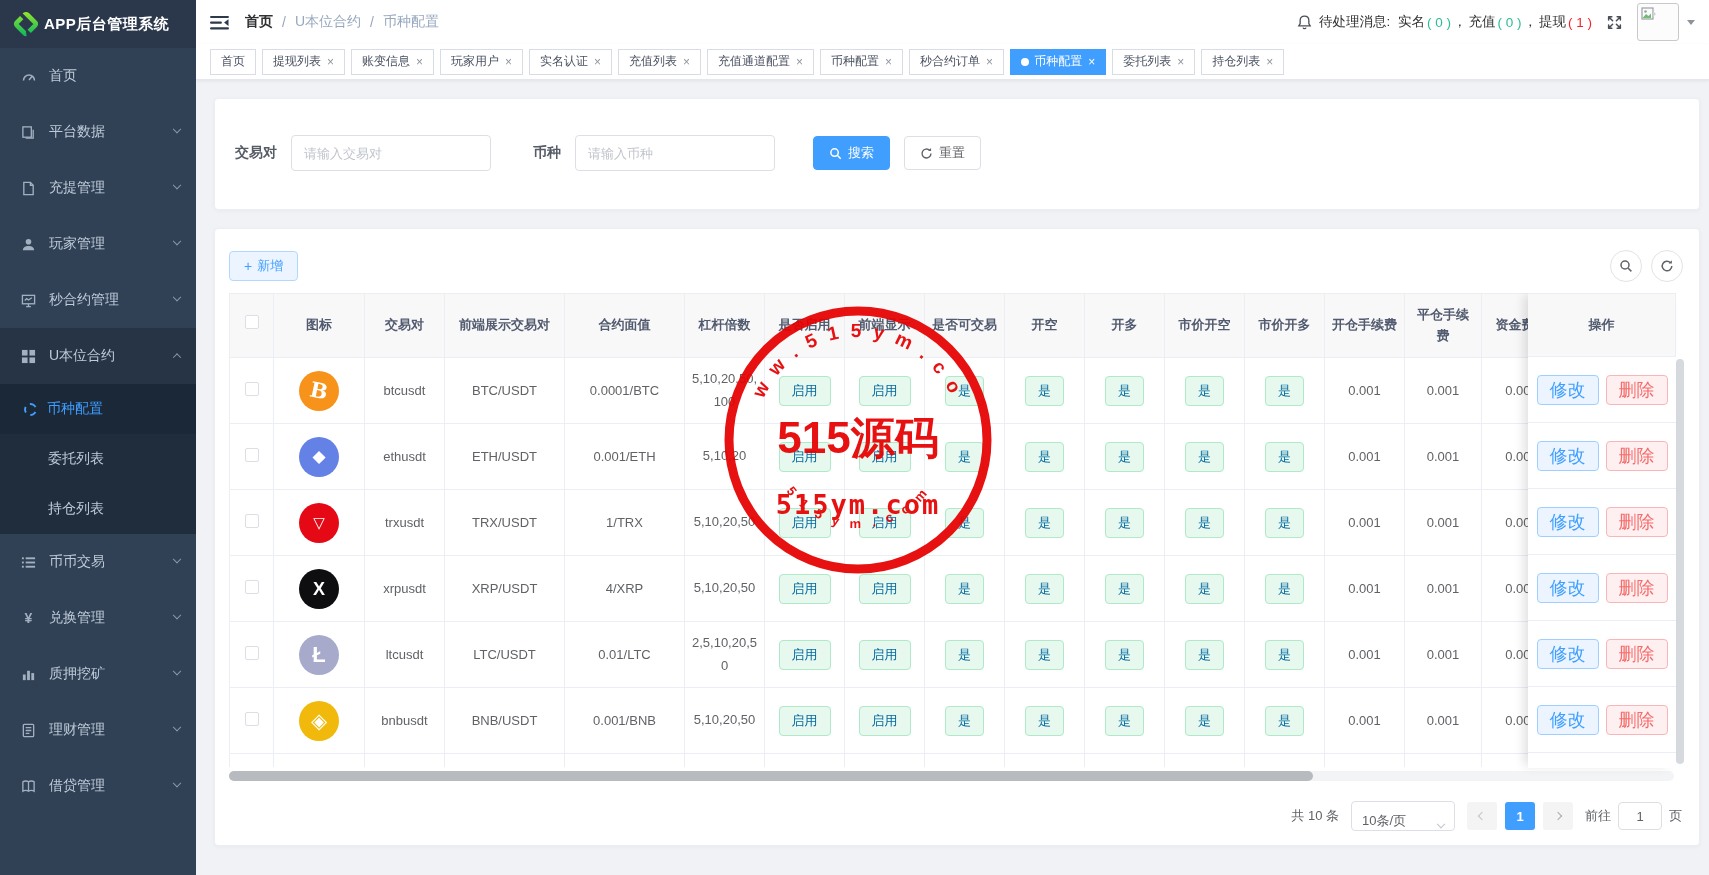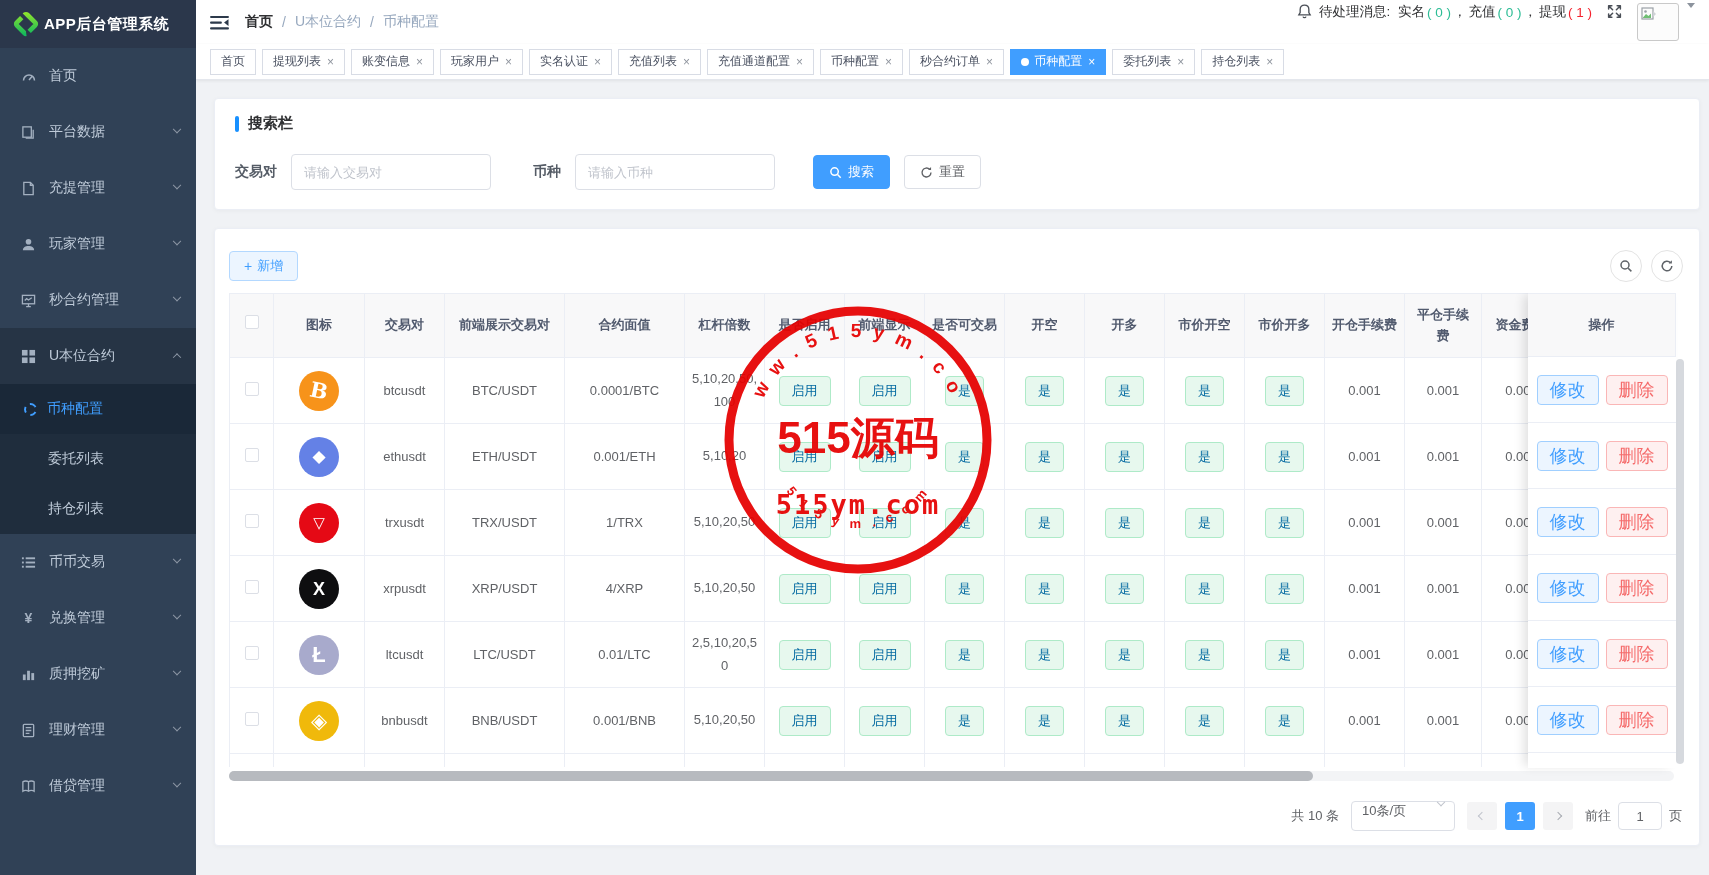--- a/index.html
+++ b/index.html
@@ -22,21 +22,21 @@
 .dash-circle { width:13px; height:13px; border:2.5px dashed #409eff; border-radius:50%; margin-right:10px; margin-left:-24px; }
 
 
 .main { position:absolute; left:196px; top:0; right:0; bottom:0; }
 .navbar { height:44px; background:#fff; display:flex; align-items:center; padding:0 14px; }
 .hamburger { display:flex; align-items:center; cursor:pointer; margin-right:16px; }
 .breadcrumb { font-size:14px; display:flex; align-items:center; }
 .crumb-first { color:#303133; font-weight:600; }
 .crumb-sep { color:#97a8be; margin:0 9px; font-weight:400; }
 .crumb-muted { color:#97a8be; }
-.nav-right { margin-left:auto; display:flex; align-items:flex-start; gap:6px; font-size:13.5px; }
+.nav-right { margin-left:auto; display:flex; align-items:center; gap:6px; font-size:13.5px; }
 .notice { display:flex; align-items:center; gap:2px; color:#303133; }
 .cnt-ok { color:#2dbd96; }
 .cnt-bad { color:#f5222d; }
 .fullscreen-btn { margin:0 8px; display:flex; cursor:pointer; }
 .avatar-box { width:42px; height:38px; border:1px solid #c9c9c9; border-radius:3px; background:#fcfcfc; display:flex; align-items:flex-start; padding:3px; cursor:pointer; }
 .caret { width:0; height:0; border-left:4.5px solid transparent; border-right:4.5px solid transparent; border-top:5.5px solid #8c939d; margin-left:2px; }
 
 .tabsbar { height:36px; background:#fff; border-bottom:1px solid #e4e7ed; box-shadow:0 1px 3px rgba(0,0,0,.07); display:flex; align-items:center; padding:0 14px; gap:6px; position:relative; z-index:2; }
 .tag { height:26px; border:1px solid #d8dce5; background:#fff; color:#495060; font-size:12px; padding:0 10px; display:inline-flex; align-items:center; gap:6px; cursor:pointer; white-space:nowrap; }
 .tag .x { color:#8f959e; font-size:12px; line-height:1; }
@@ -92,21 +92,21 @@
 .mini { height:30px; padding:0 12px; border-radius:4px; font-size:18px; display:inline-flex; align-items:center; cursor:pointer;font-family:Liberation Mono, monospace; }
 .mini-edit { background:#ecf5ff; border:1px solid #a0cfff; color:#409eff; }
 .mini-del { background:#fef0f0; border:1px solid #fab6b6; color:#f56c6c; }
 
 .vscroll { position:absolute; right:0; top:64px; width:8px; height:411px; }
 .vthumb { position:absolute; top:2px; width:8px; height:405px; border-radius:4px; background:#d6d9de; }
 .hscroll { position:absolute; left:0; right:10px; top:478px; height:10px; background:#f3f4f6; border-radius:5px; }
 .hthumb { width:75%; height:10px; border-radius:5px; background:#b7babf; }
 
 .pagination { position:absolute; right:17px; top:572px; display:flex; align-items:center; gap:12px; font-size:13px; color:#606266; }
-.pg-select { width:104px; height:30px; border:1px solid #dcdfe6; border-radius:4px; display:flex; align-items:flex-start; justify-content:space-between; padding:0 10px; color:#606266; cursor:pointer;gap:7px; }
+.pg-select { width:104px; height:30px; border:1px solid #dcdfe6; border-radius:4px; display:flex; align-items:flex-end; justify-content:space-between; padding:0 10px; color:#606266; cursor:pointer;gap:7px; }
 .pg-select .chev { border-color:#c0c4cc; }
 .pg-btns { display:flex; align-items:center; gap:8px; }
 .pg-btn { min-width:30px; height:28px; background:#f4f4f5; border-radius:3px; display:flex; align-items:center; justify-content:center; cursor:pointer; }
 .pg-btn .chev { margin:0; }
 .chev-left { transform:rotate(135deg); border-color:#c0c4cc; }
 .chev-right { transform:rotate(-45deg); border-color:#a8abb2; }
 .pg-btn.active { background:#409eff; color:#fff; font-weight:bold; }
 .pg-goto { display:flex; align-items:center; gap:7px; }
 .pg-input { width:44px; height:28px; border:1px solid #dcdfe6; border-radius:4px; text-align:center; font-size:13px; color:#606266; outline:none; }
 
@@ -356,24 +356,20 @@
       </span>
     <span class="tag">
         <span>持仓列表</span>
         <span class="x"></span>
       </span>
   </div>
 
   <div class="content">
 
     <div class="card search-card">
-      <div class="sc-title">
-        <span class="bluebar"></span>
-        <span>搜索栏</span>
-      </div>
       <div class="sc-form">
         <span class="f-label">交易对</span>
         <input class="f-input" placeholder="请输入交易对" style="">
         <span class="gap40"></span>
         <span class="f-label">币种</span>
         <input class="f-input" placeholder="请输入币种" style="">
         <button class="btn btn-primary">
           <svg width="13" height="13" viewBox="0 0 14 14" fill="none" stroke="#fff" stroke-width="1.6">
               <circle cx="6" cy="6" r="4"></circle>
               <line x1="9.2" y1="9.2" x2="12.6" y2="12.6"></line>

